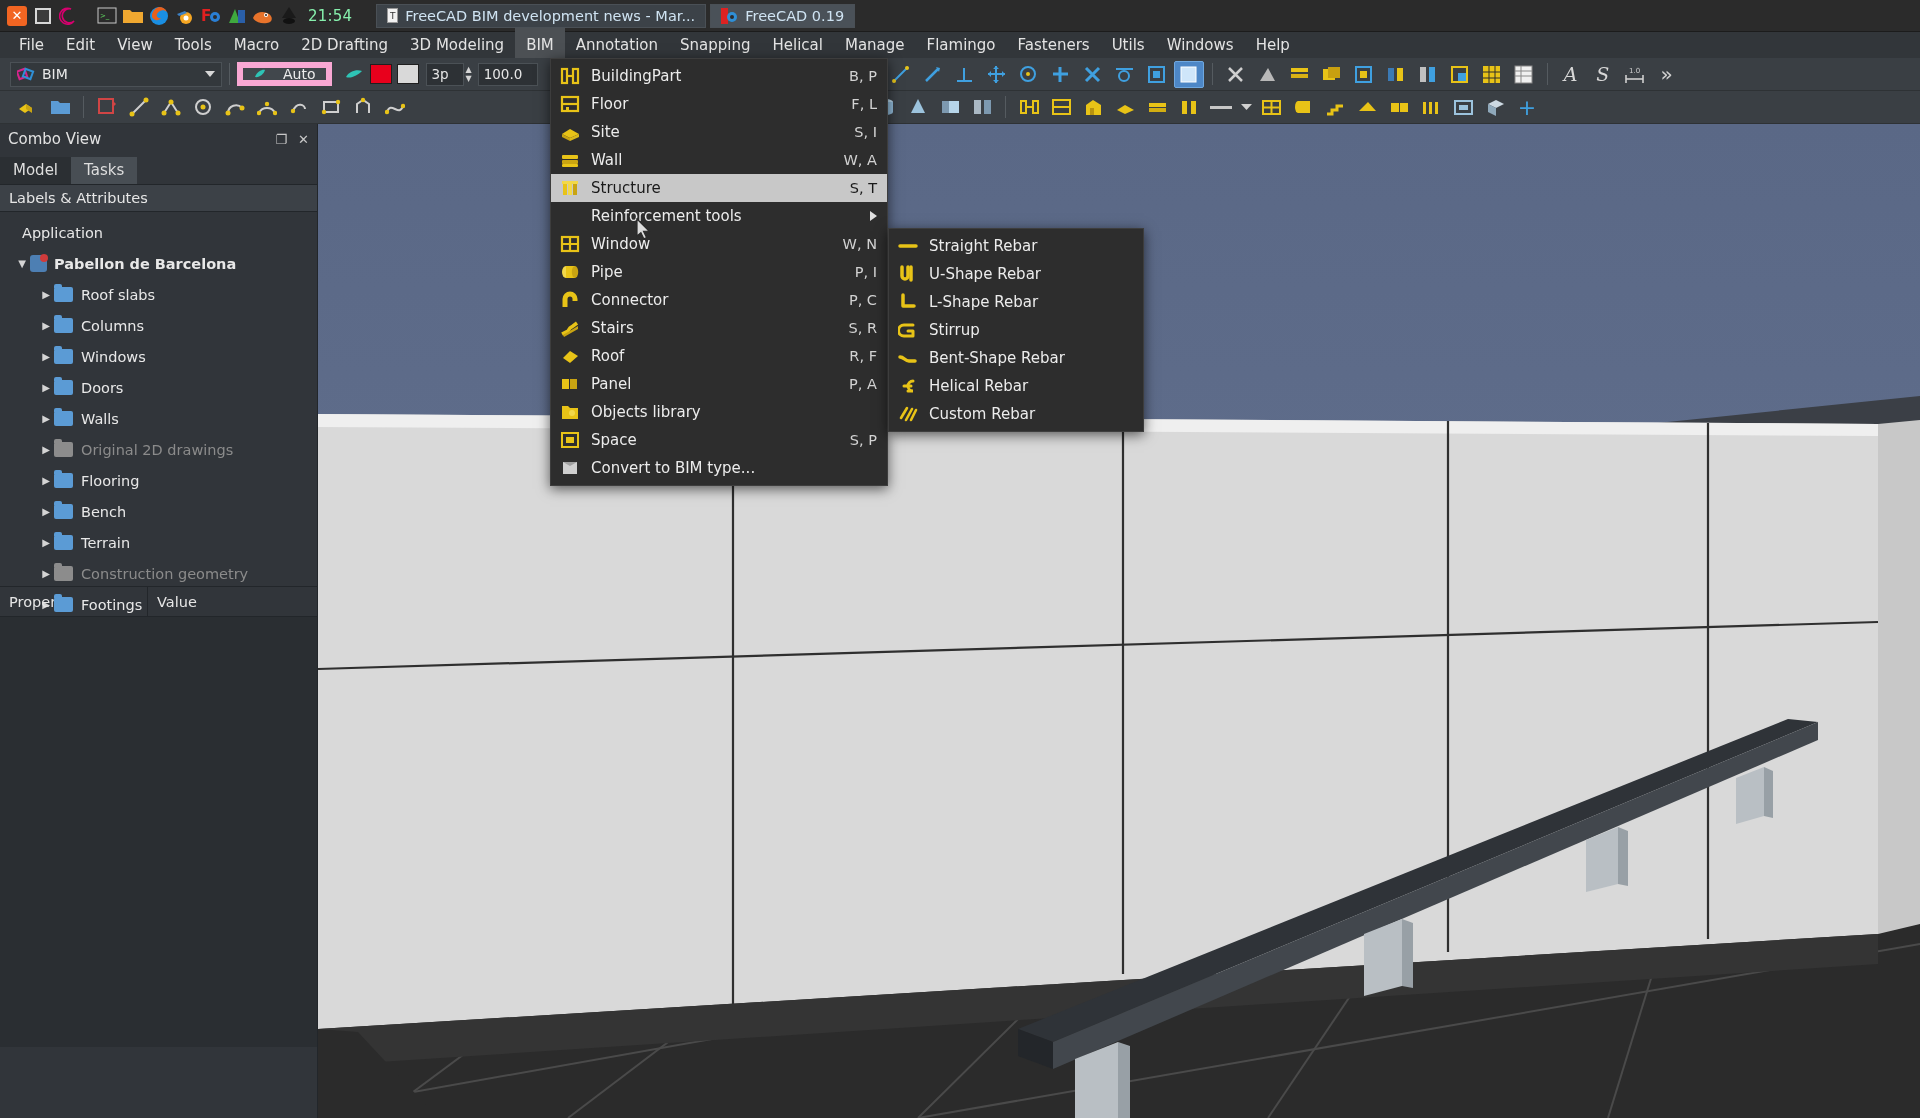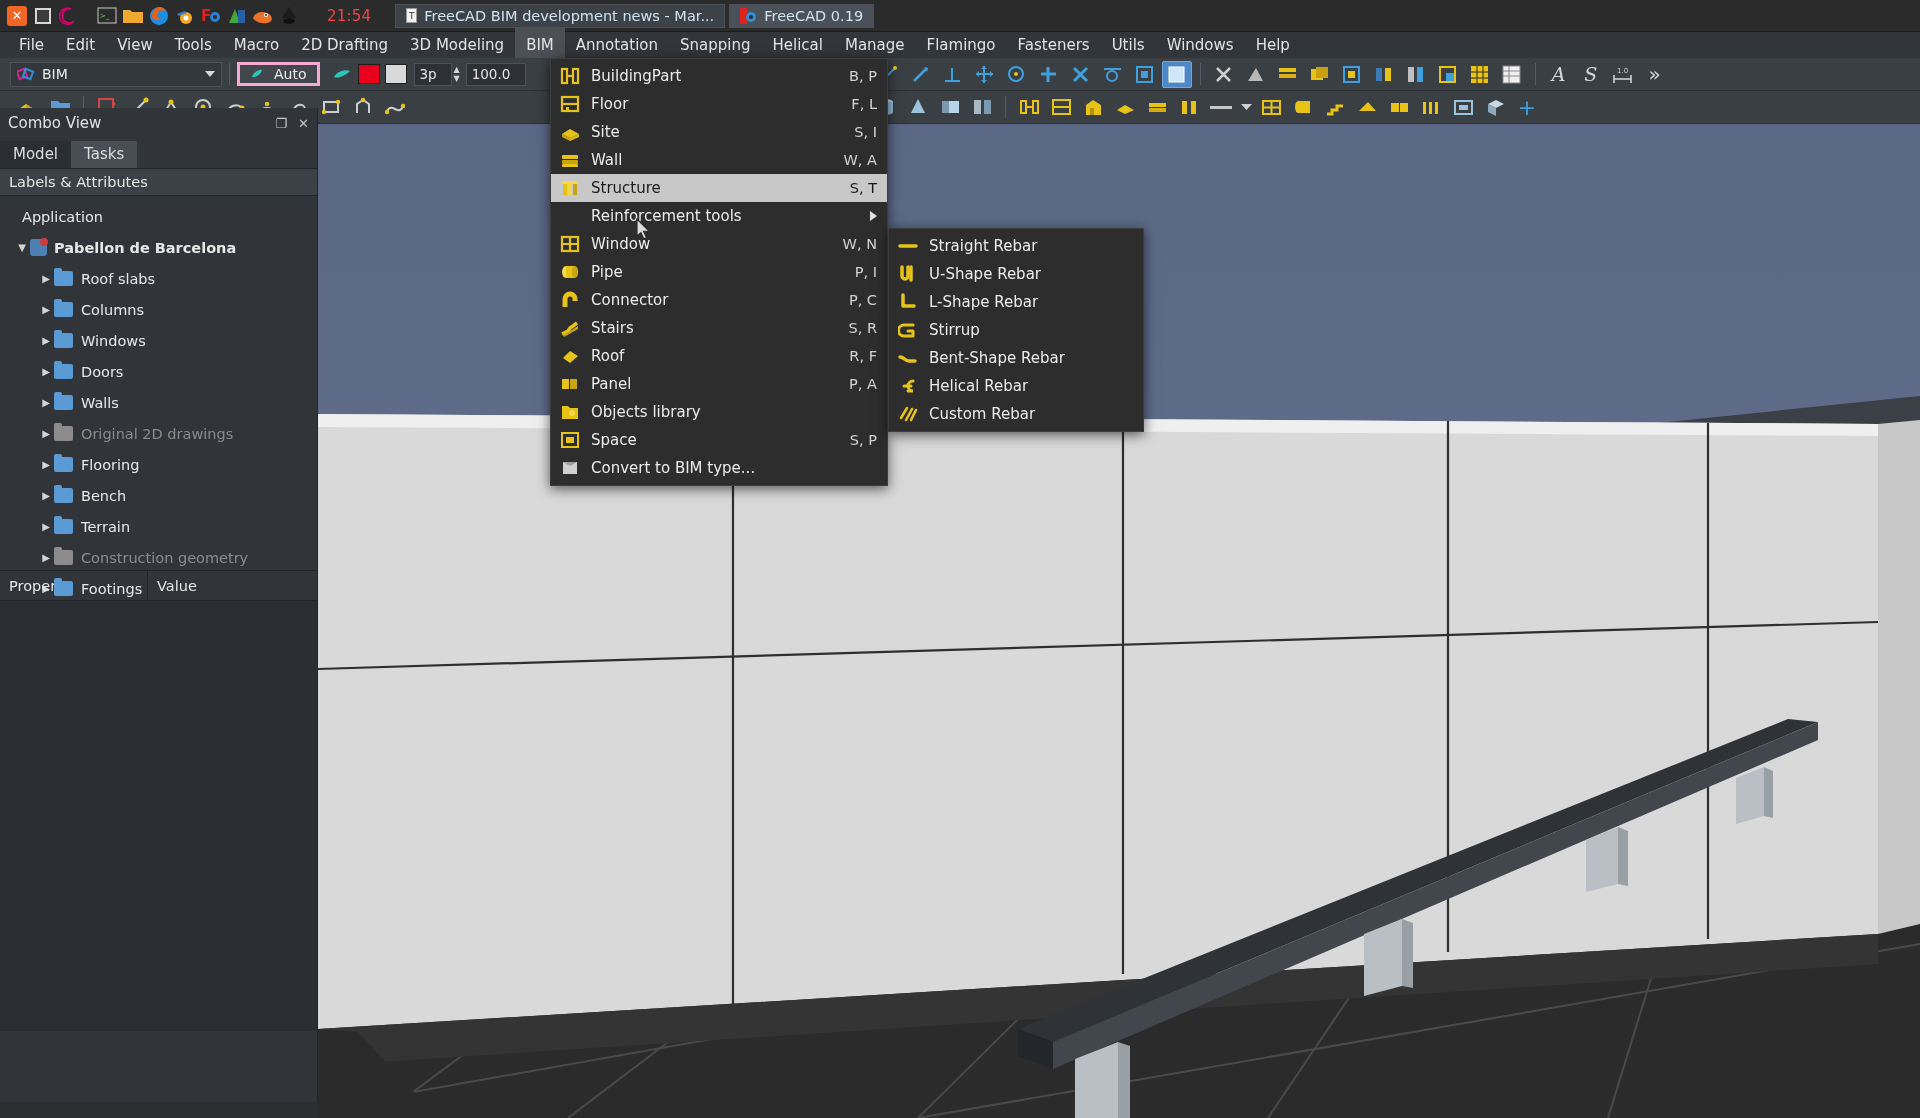--- a/index.html
+++ b/index.html
@@ -9,21 +9,21 @@
 
   
   .taskbar { position:absolute; left:0; top:0; width:1920px; height:32px;
     background:#2b2b2b; display:flex; align-items:center; gap:0; padding:0 4px;
     border-bottom:1px solid #1c1c1c; }
   .tb-icon { width:26px; height:24px; display:flex; align-items:center; justify-content:center;
     font-size:13px; color:#ddd; }
   .sys-x { width:20px;height:20px;background:#f26522;border-radius:3px;color:#fff;
     font-weight:bold;font-size:13px;display:flex;align-items:center;justify-content:center; }
   .sys-sq { width:16px;height:16px;border:2px solid #d8d8d8;background:#3b3b3b; }
-  .clock { color:#ef4444; font-size:15px; padding:0 10px 0 6px; letter-spacing:.2px;margin-left:19px; }
+  .clock { color:#86efac; font-size:15px; padding:0 10px 0 6px; letter-spacing:.2px; }
   .task-btn { height:24px; display:flex; align-items:center; gap:7px;
     background:#3c4248; border:1px solid #4a5056; padding:0 10px; margin-right:4px;
     color:#cfe3f2; font-size:14.5px; max-width:330px; white-space:nowrap; overflow:hidden; }
   .task-btn.active { background:#4a5158; }
   .task-thumb { width:15px;height:15px;background:#f2f2f2;border:1px solid #999;
     font-size:9px;color:#333;display:flex;align-items:center;justify-content:center; }
 
   
   .menubar { position:absolute; left:0; top:32px; width:1920px; height:26px;
     background:#32363a; display:flex; align-items:center; padding-left:8px; }
@@ -34,33 +34,33 @@
   .toolbar { position:absolute; left:0; width:1920px; background:#3a3f44;
     display:flex; align-items:center; }
   .tbrow1 { top:58px; height:33px; border-bottom:1px solid #2e3235; }
   .tbrow2 { top:91px; height:33px; border-bottom:1px solid #2e3235; }
   .wb-select { margin-left:10px; width:212px; height:25px; background:#33383c;
     border:1px solid #4b5156; display:flex; align-items:center; gap:7px; padding:0 6px;
     color:#e9e9e9; font-size:14px; }
   .wb-select .caret { margin-left:auto; border-left:5px solid transparent;
     border-right:5px solid transparent; border-top:6px solid #d8d8d8; }
   .sep { width:1px; height:22px; background:#555b60; margin:0 7px; }
-  .btn-auto { height:24px; background:#41474c; border:3px solid #f9a8d4; padding:0 10px;
-    display:flex; align-items:center; gap:10px; color:#ececec; font-size:14px; }
+  .btn-auto { height:24px; background:#41474c; border:6px solid #f9a8d4; padding:0 10px;
+    display:flex; align-items:center; gap:16px; color:#ececec; font-size:14px; }
   .swatch { width:22px; height:20px; border:1px solid #1f1f1f; }
   .numbox { height:23px; background:#2d3135; border:1px solid #4b5156; color:#e6e6e6;
     font-size:13.5px; display:flex; align-items:center; padding:0 5px; }
   .spinner { display:flex; flex-direction:column; margin-left:2px; gap:2px; color:#d5d5d5;
     font-size:8px; line-height:7px; }
   .ticon { width:30px; height:27px; margin:0 1px; display:flex; align-items:center;
     justify-content:center; font-size:15px; }
   .ticon.sel { background:#4d87c7; border:1px solid #6fa8e0; border-radius:2px; }
 
   
-  .combo { position:absolute; left:0; top:108px; width:318px; height:994px;
+  .combo { position:absolute; left:0; top:124px; width:318px; height:994px;
     background:#31353a; border-right:1px solid #22262a; }
   .combo-title { height:30px; display:flex; align-items:center; padding:0 8px;
     color:#e2e2e2; font-size:15px; }
   .combo-title .tools { margin-left:auto; display:flex; gap:11px; color:#c8c8c8; font-size:13px; }
   .tabs { display:flex; padding-left:0; height:30px; align-items:flex-end; }
   .tab { padding:4px 13px 5px; font-size:15px; color:#dedede; background:#2b2f33; }
   .tab.active { background:#484e54; }
   .panel-head { height:28px; background:#3c4147; border-top:1px solid #22262a;
     border-bottom:1px solid #22262a; display:flex; align-items:center;
     padding:0 9px; color:#e6e6e6; font-size:14.5px; }

